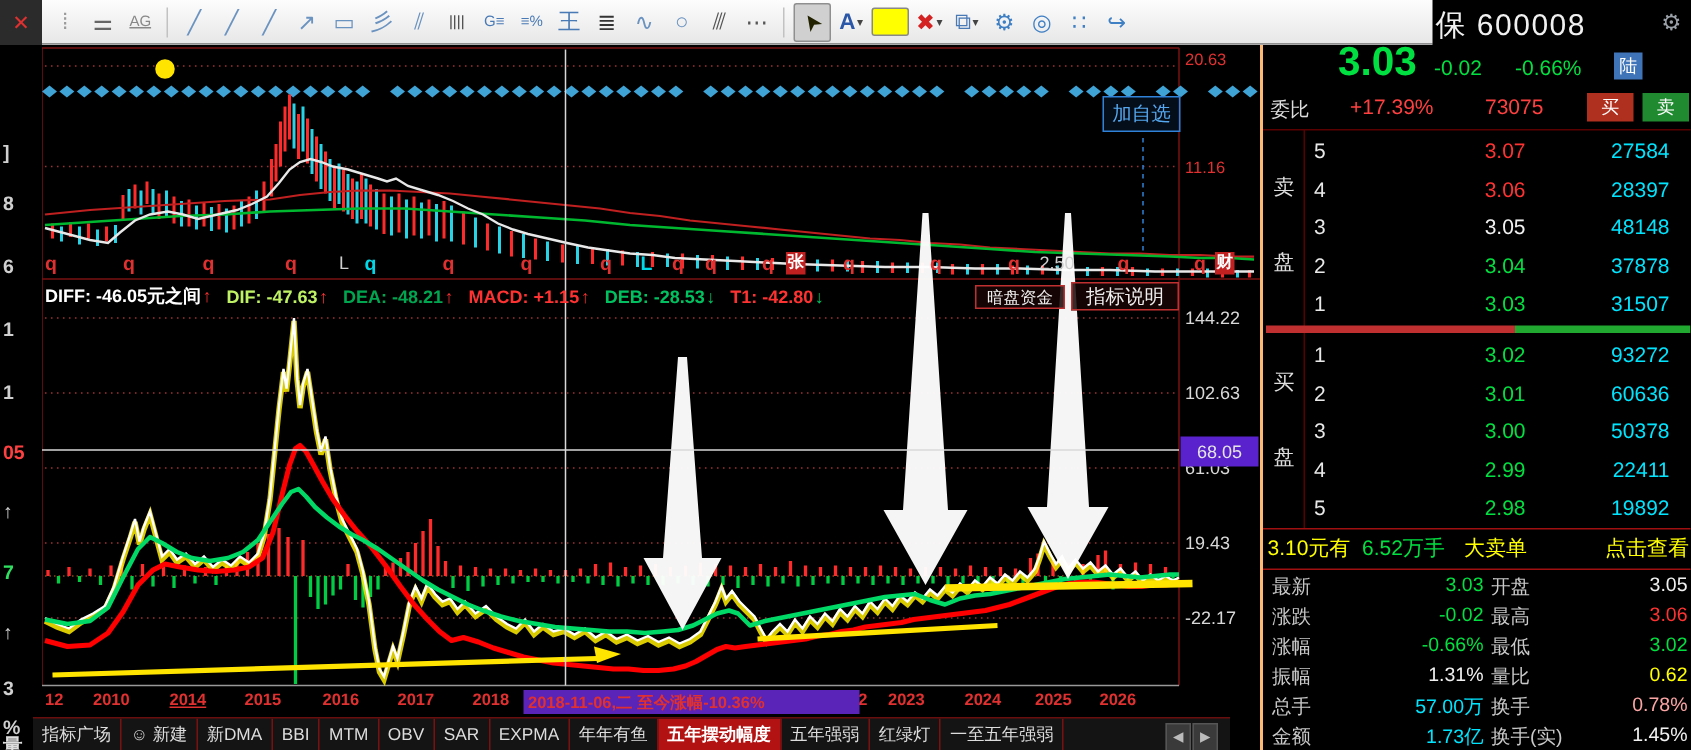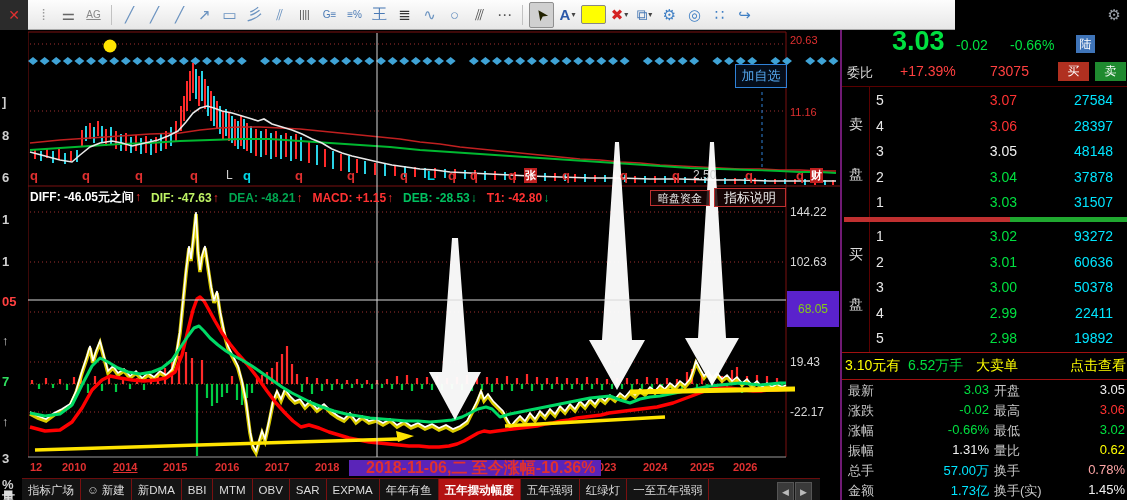--- a/index.html
+++ b/index.html
@@ -26,47 +26,47 @@
   #chart-svg{position:absolute;left:0;top:0;z-index:2;pointer-events:none;}
   #chart-hit{left:28px;top:32px;width:758px;height:425px;z-index:1;}
   #q-row{left:0;top:168px;width:840px;height:18px;z-index:3;position:absolute;}
   .qmark{position:absolute;top:0;font-size:13px;font-weight:bold;}
   .qmark.r{color:#e03030;}
   .qmark.c{color:#00d8e8;}
   .qmark.w{color:#cfcfcf;font-weight:normal;font-size:12px;}
   .qmark.b{color:#fff;background:#c02020;font-size:11px;padding:0 1px;line-height:15px;}
   .ylab{position:absolute;font-size:12px;color:#d8d8d8;z-index:3;}
   .ylab.top{color:#e03030;font-size:11px;}
-  #cross-label{left:787px;top:291px;width:52px;height:36px;background:#5a22cc;color:#84cc16;
+  #cross-label{left:787px;top:291px;width:52px;height:20px;background:#5a22cc;color:#e5e5e5;
     font-size:12px;display:flex;align-items:center;justify-content:center;z-index:3;}
   #ind-row{left:30px;top:189px;height:17px;display:flex;gap:9px;z-index:3;font-size:12px;
     font-weight:bold;white-space:nowrap;align-items:center;}
   .ind-item span{margin-right:1px;}
   #btn-dark{left:650px;top:190px;width:60px;height:16px;border:1px solid #c03030;color:#eee;
     font-size:11px;display:flex;align-items:center;justify-content:center;z-index:3;background:rgba(25,5,5,.85);}
   #btn-help{left:714px;top:188px;width:72px;height:19px;border:1px solid #c03030;color:#eee;
     font-size:13px;display:flex;align-items:center;justify-content:center;z-index:3;background:rgba(25,5,5,.85);}
   #add-watch{left:735px;top:64px;width:52px;height:24px;border:1px solid #2f82d8;color:#55a8ef;
     font-size:13px;display:flex;align-items:center;justify-content:center;z-index:3;background:rgba(8,24,48,.55);}
   #year-row{left:0;top:460px;width:840px;height:17px;z-index:3;position:absolute;}
   .year{position:absolute;top:1px;font-size:11px;font-weight:bold;color:#e03030;}
-  #year-hl{position:absolute;top:0;height:16px;background:#5a24b8;color:#e03030;font-size:16px;
-    font-weight:bold;display:flex;align-items:center;padding:0 17px;white-space:nowrap;}
+  #year-hl{position:absolute;top:0;height:16px;background:#5a24b8;color:#e03030;font-size:11px;
+    font-weight:bold;display:flex;align-items:center;padding:0 3px;white-space:nowrap;}
   
   #tab-bar{left:22px;top:478px;width:798px;height:22px;background:#141414;border-top:1px solid #6a0d0d;
     z-index:5;overflow:hidden;}
   #tab-items{display:flex;height:22px;}
   .tab{height:22px;line-height:22px;padding:0 6px;font-size:11.5px;color:#ddd;border-right:1px solid #7a1010;
     white-space:nowrap;cursor:pointer;}
   .tab.active{background:#b31212;color:#fff;font-weight:bold;}
   .tab-ic{margin-right:3px;color:#ccc;}
   .nav-btn{position:absolute;top:3px;width:15px;height:17px;background:#3a3a3a;color:#bbb;font-size:9px;
     display:flex;align-items:center;justify-content:center;border:1px solid #555;cursor:pointer;}
   
-  #right-panel{left:840px;top:30px;width:287px;height:470px;background:#000;border-left:2px solid #701a75;z-index:6;}
+  #right-panel{left:840px;top:30px;width:287px;height:470px;background:#000;border-left:2px solid #fdba74;z-index:6;}
   #price-value{position:absolute;left:50px;top:-4px;font-size:27px;font-weight:bold;color:#00e040;}
   #price-chg{position:absolute;left:114px;top:7px;font-size:14px;color:#00e040;}
   #price-pct{position:absolute;left:168px;top:7px;font-size:14px;color:#00e040;}
   #price-badge{position:absolute;left:234px;top:5px;width:19px;height:18px;background:#3f74b8;color:#fff;
     font-size:12px;display:flex;align-items:center;justify-content:center;}
   #weibi-row{position:absolute;left:0;top:28px;width:287px;height:28px;border-bottom:1px solid #5a0000;}
   #weibi-label{position:absolute;left:5px;top:6px;font-size:13px;color:#ddd;}
   #weibi-pct{position:absolute;left:58px;top:5px;font-size:14px;color:#ff4040;}
   #weibi-cha{position:absolute;left:148px;top:5px;font-size:14px;color:#ff4040;}
   .bs-btn{position:absolute;top:4px;width:31px;height:19px;color:#fff;font-size:12px;display:flex;
@@ -542,20 +542,21 @@
       <span class="tb-tool">
         <span style="color: rgb(63, 127, 196);">∷</span>
       </span>
       <span class="tb-tool">
         <span style="color: rgb(63, 127, 196);">↪</span>
       </span>
     </div>
   </div>
 
 <div class="abs" id="title-bar">
+  <div id="stock-title">保 600008</div>
   <div id="title-gear">⚙</div>
 </div>
 
 <div class="abs" id="left-strip">
     <div class="frag" style="top: 64px; color: rgb(207, 207, 207);">]</div>
     <div class="frag" style="top: 98px; color: rgb(207, 207, 207);">8</div>
     <div class="frag" style="top: 140px; color: rgb(207, 207, 207);">6</div>
     <div class="frag" style="top: 182px; color: rgb(207, 207, 207);">1</div>
     <div class="frag" style="top: 224px; color: rgb(207, 207, 207);">1</div>
     <div class="frag" style="top: 264px; color: rgb(255, 64, 64);">05</div>

